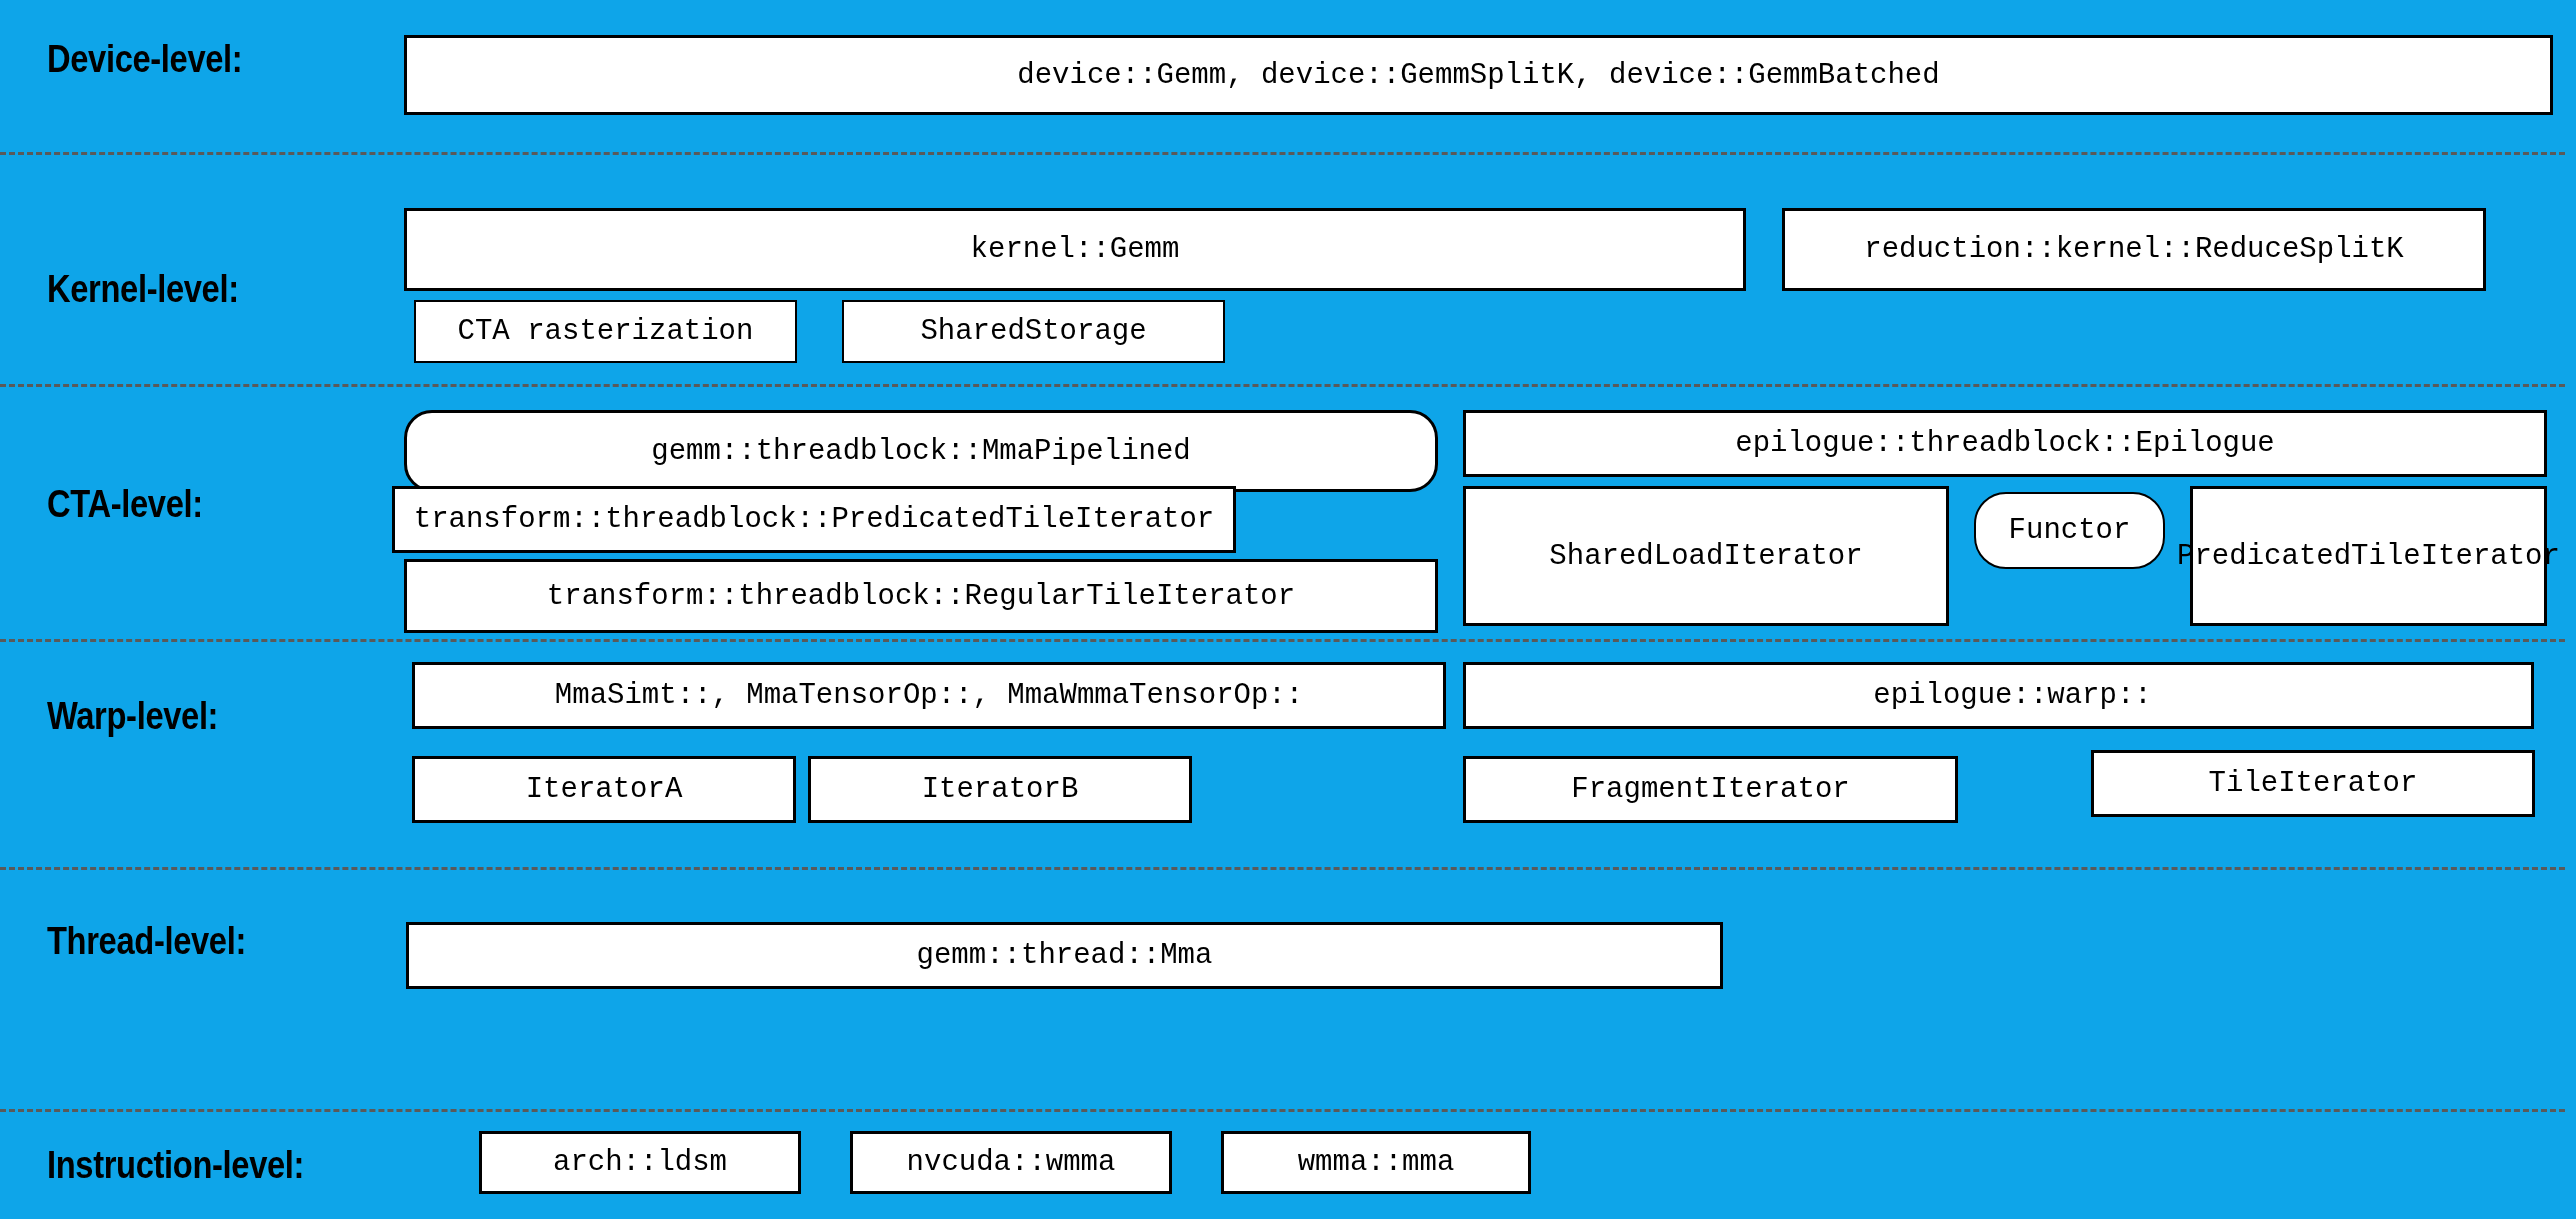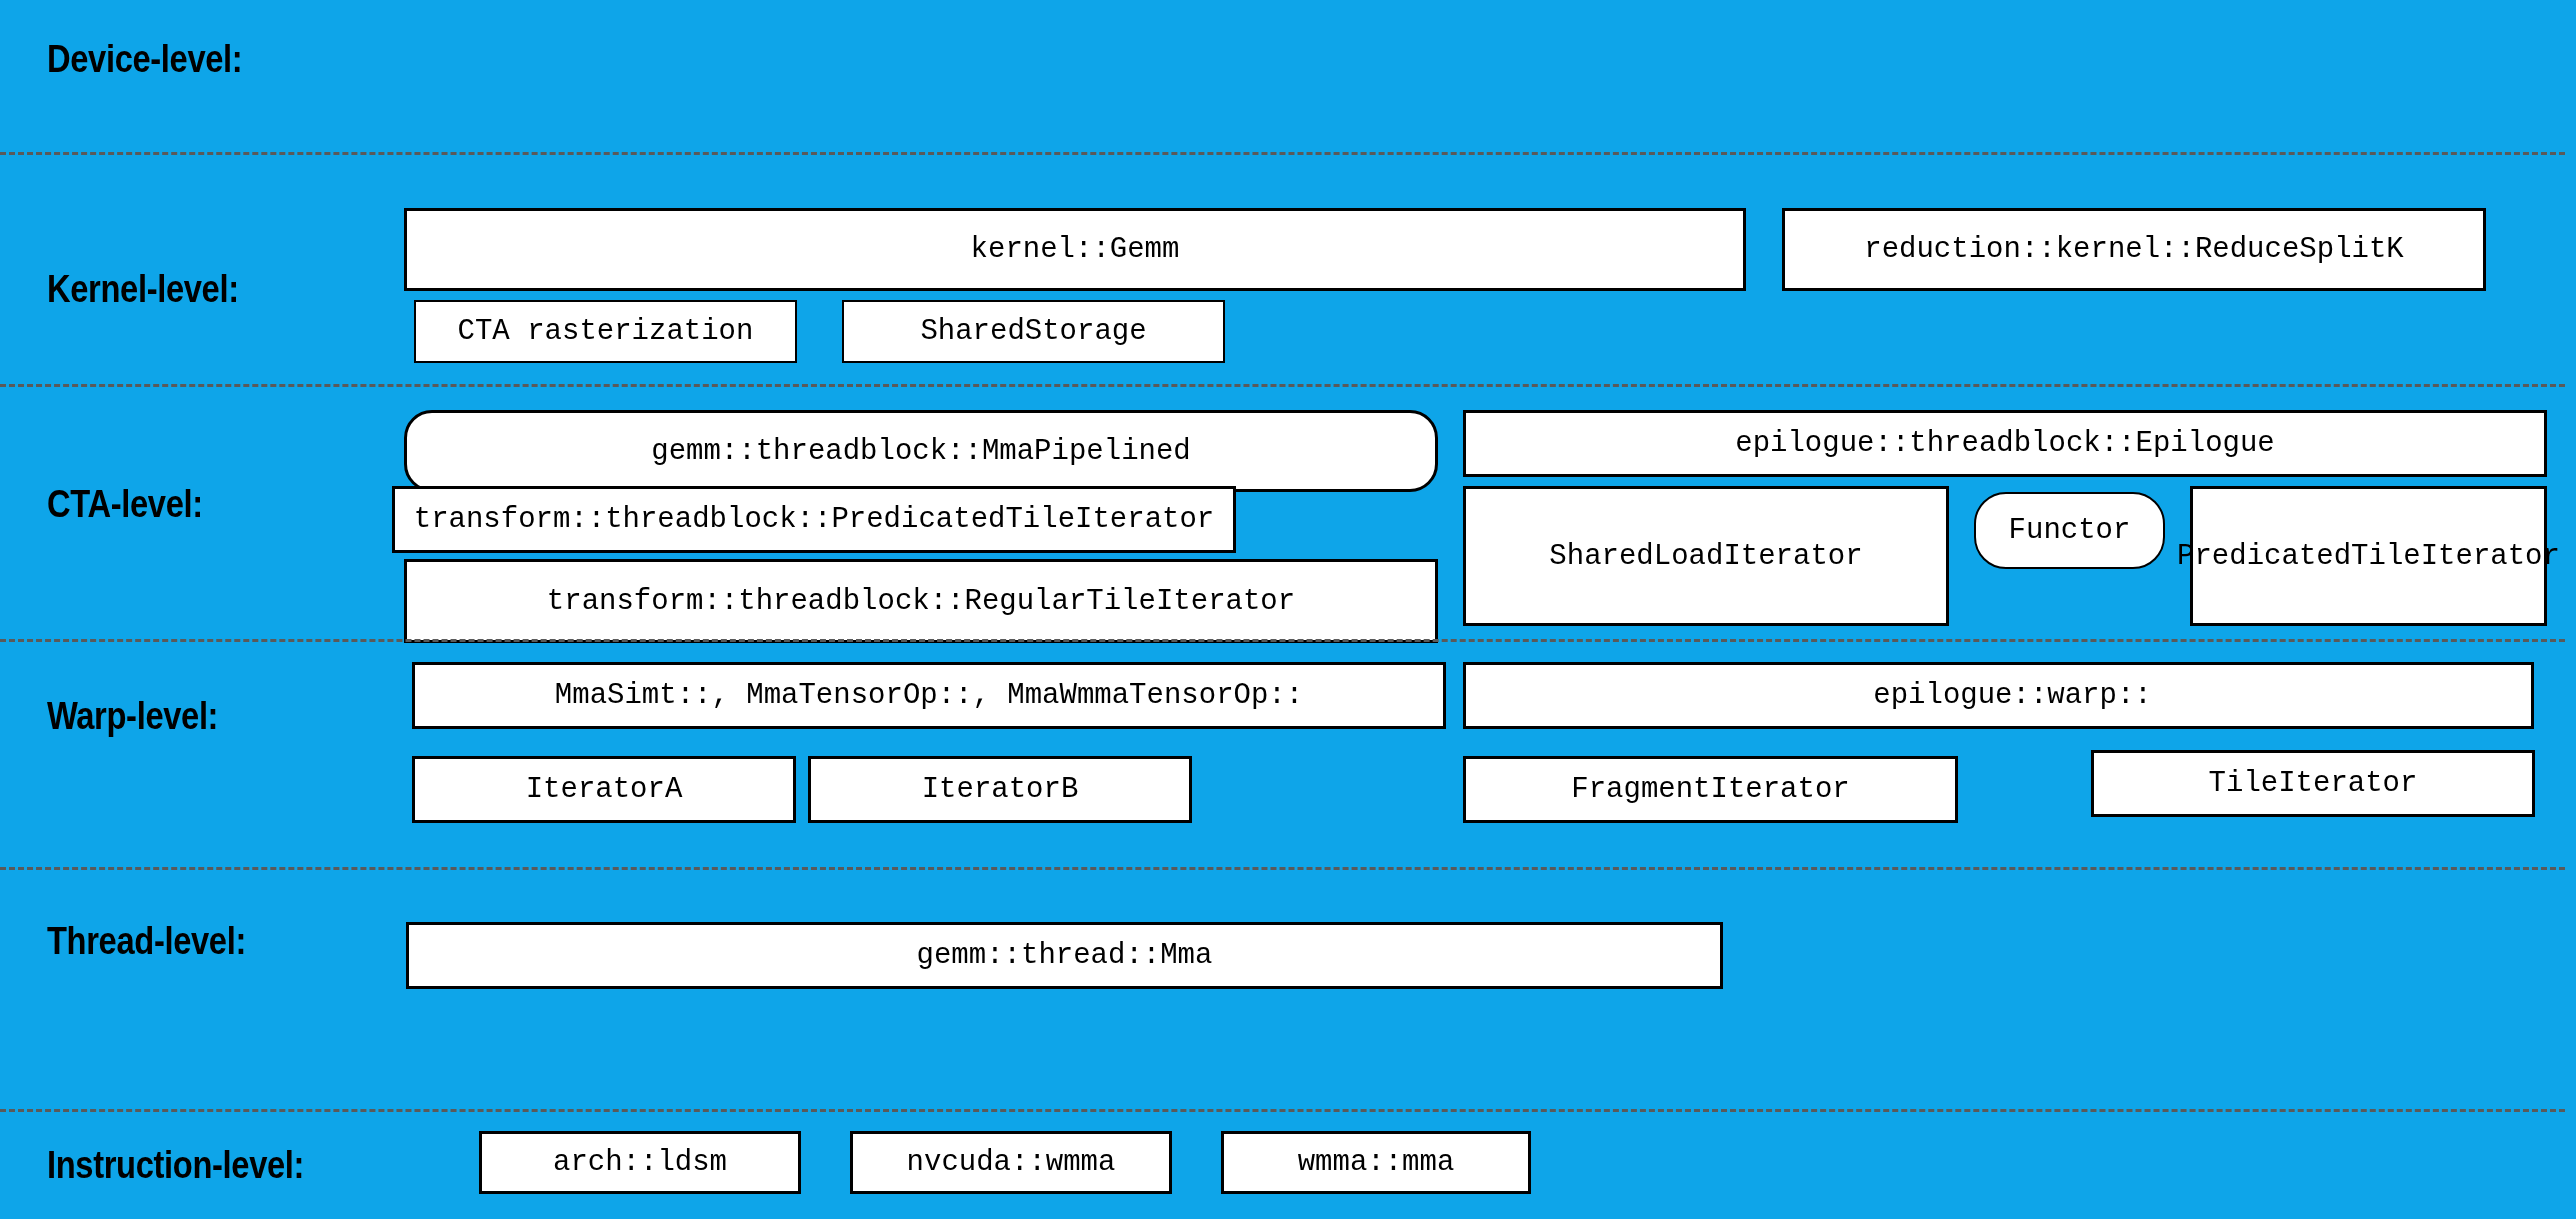--- a/index.html
+++ b/index.html
@@ -54,20 +54,23 @@
   }
   .box.thin { border-width: 2.3px; }
 </style>
 </head>
 <body>
 
 <div id="figure">
 
   <div class="row-label" style="left:47px; top:40px;">Device-level:</div>
 
+  <div class="box" style="left:404px; top:35px; width:2149px; height:80px;">
+    <span class="box-label">device::Gemm, device::GemmSplitK, device::GemmBatched</span>
+  </div>
 
   <div class="divider" style="top:152px;"></div>
 
   <div class="row-label" style="left:47px; top:270px;">Kernel-level:</div>
 
   <div class="box" style="left:404px; top:208px; width:1342px; height:83px;">
     <span class="box-label">kernel::Gemm</span>
   </div>
 
   <div class="box" style="left:1782px; top:208px; width:704px; height:83px;">
@@ -87,21 +90,21 @@
   <div class="row-label" style="left:47px; top:485px;">CTA-level:</div>
 
   <div class="box" style="left:404px; top:410px; width:1034px; height:82px;border-radius:28px;">
     <span class="box-label">gemm::threadblock::MmaPipelined</span>
   </div>
 
   <div class="box" style="left:392px; top:486px; width:844px; height:67px;align-items:center;">
     <span class="box-label">transform::threadblock::PredicatedTileIterator</span>
   </div>
 
-  <div class="box" style="left:404px; top:559px; width:1034px; height:84px;">
+  <div class="box" style="left:404px; top:559px; width:1034px; height:74px;">
     <span class="box-label">transform::threadblock::RegularTileIterator</span>
   </div>
 
   <div class="box" style="left:1463px; top:410px; width:1084px; height:67px;">
     <span class="box-label">epilogue::threadblock::Epilogue</span>
   </div>
 
   <div class="box" style="left:1463px; top:486px; width:486px; height:140px;">
     <span class="box-label">SharedLoadIterator</span>
   </div>

